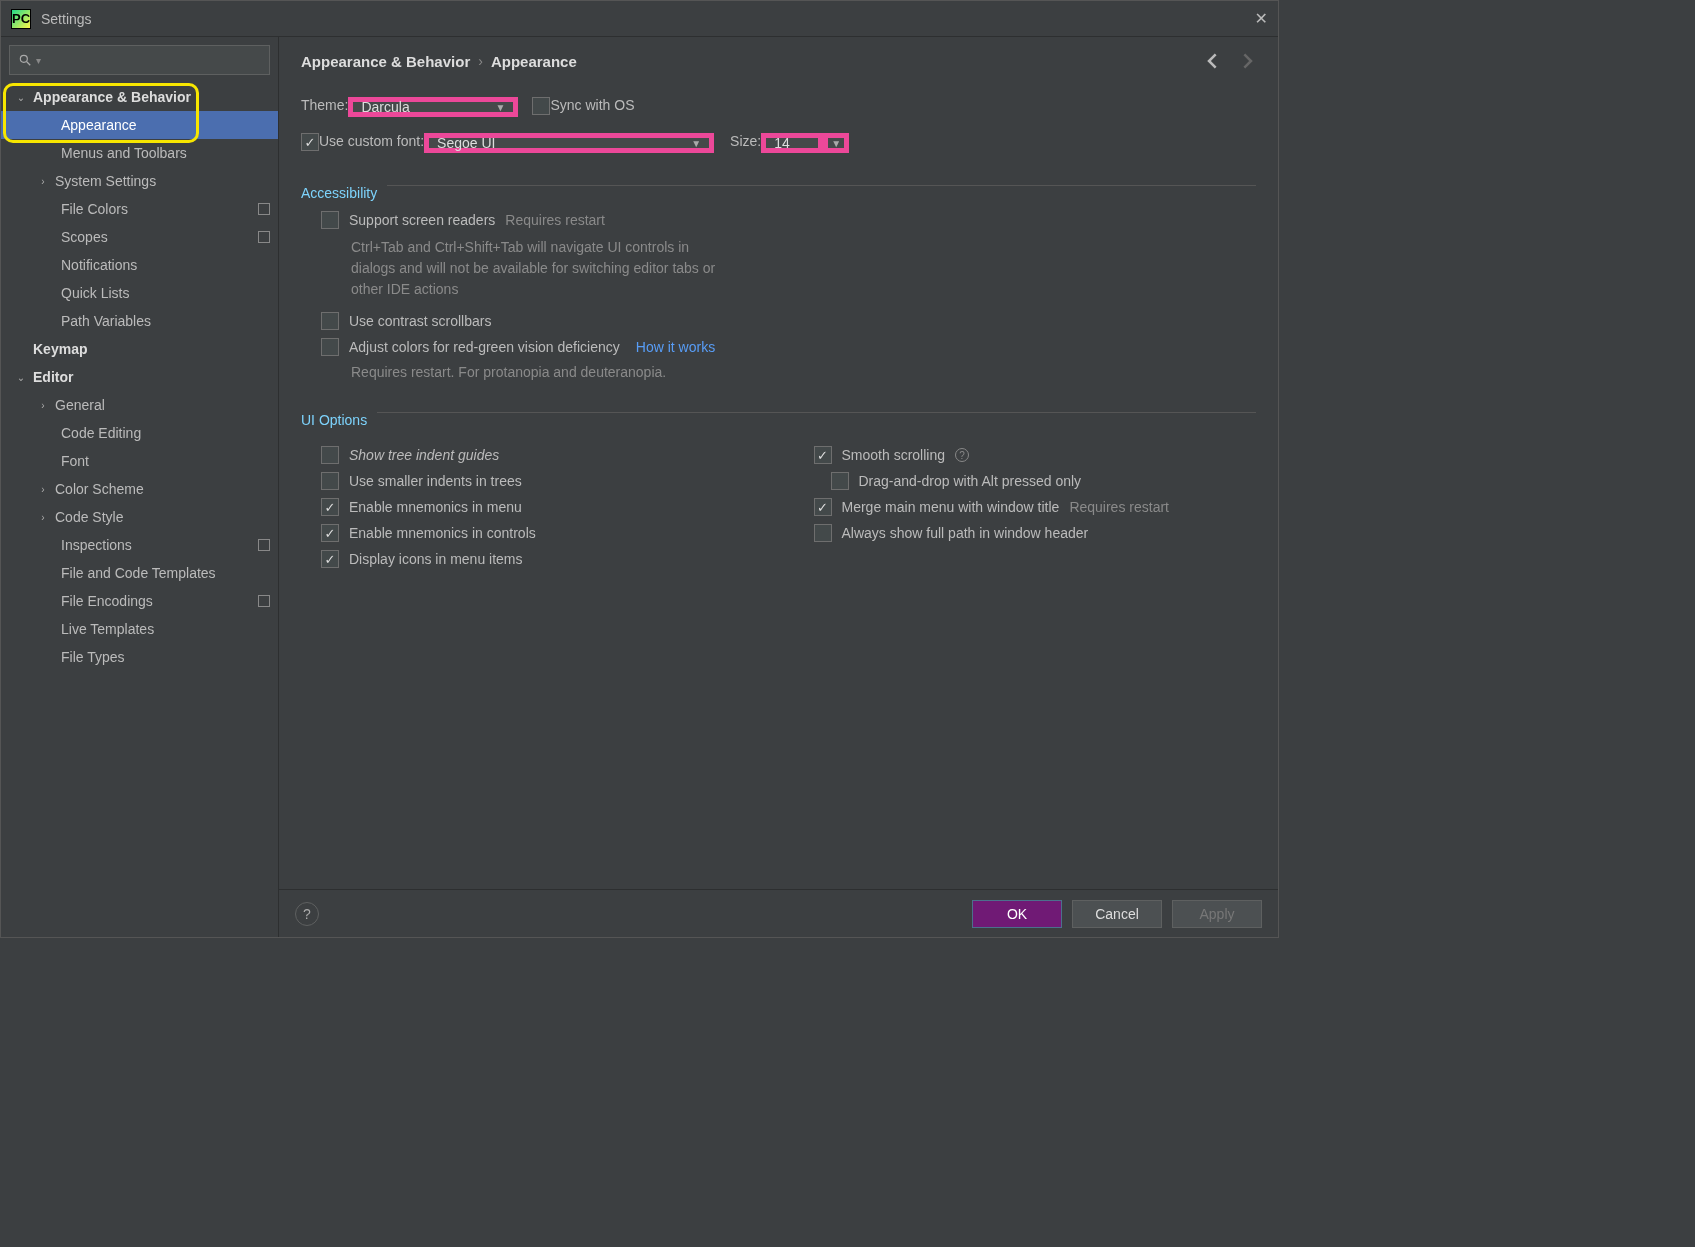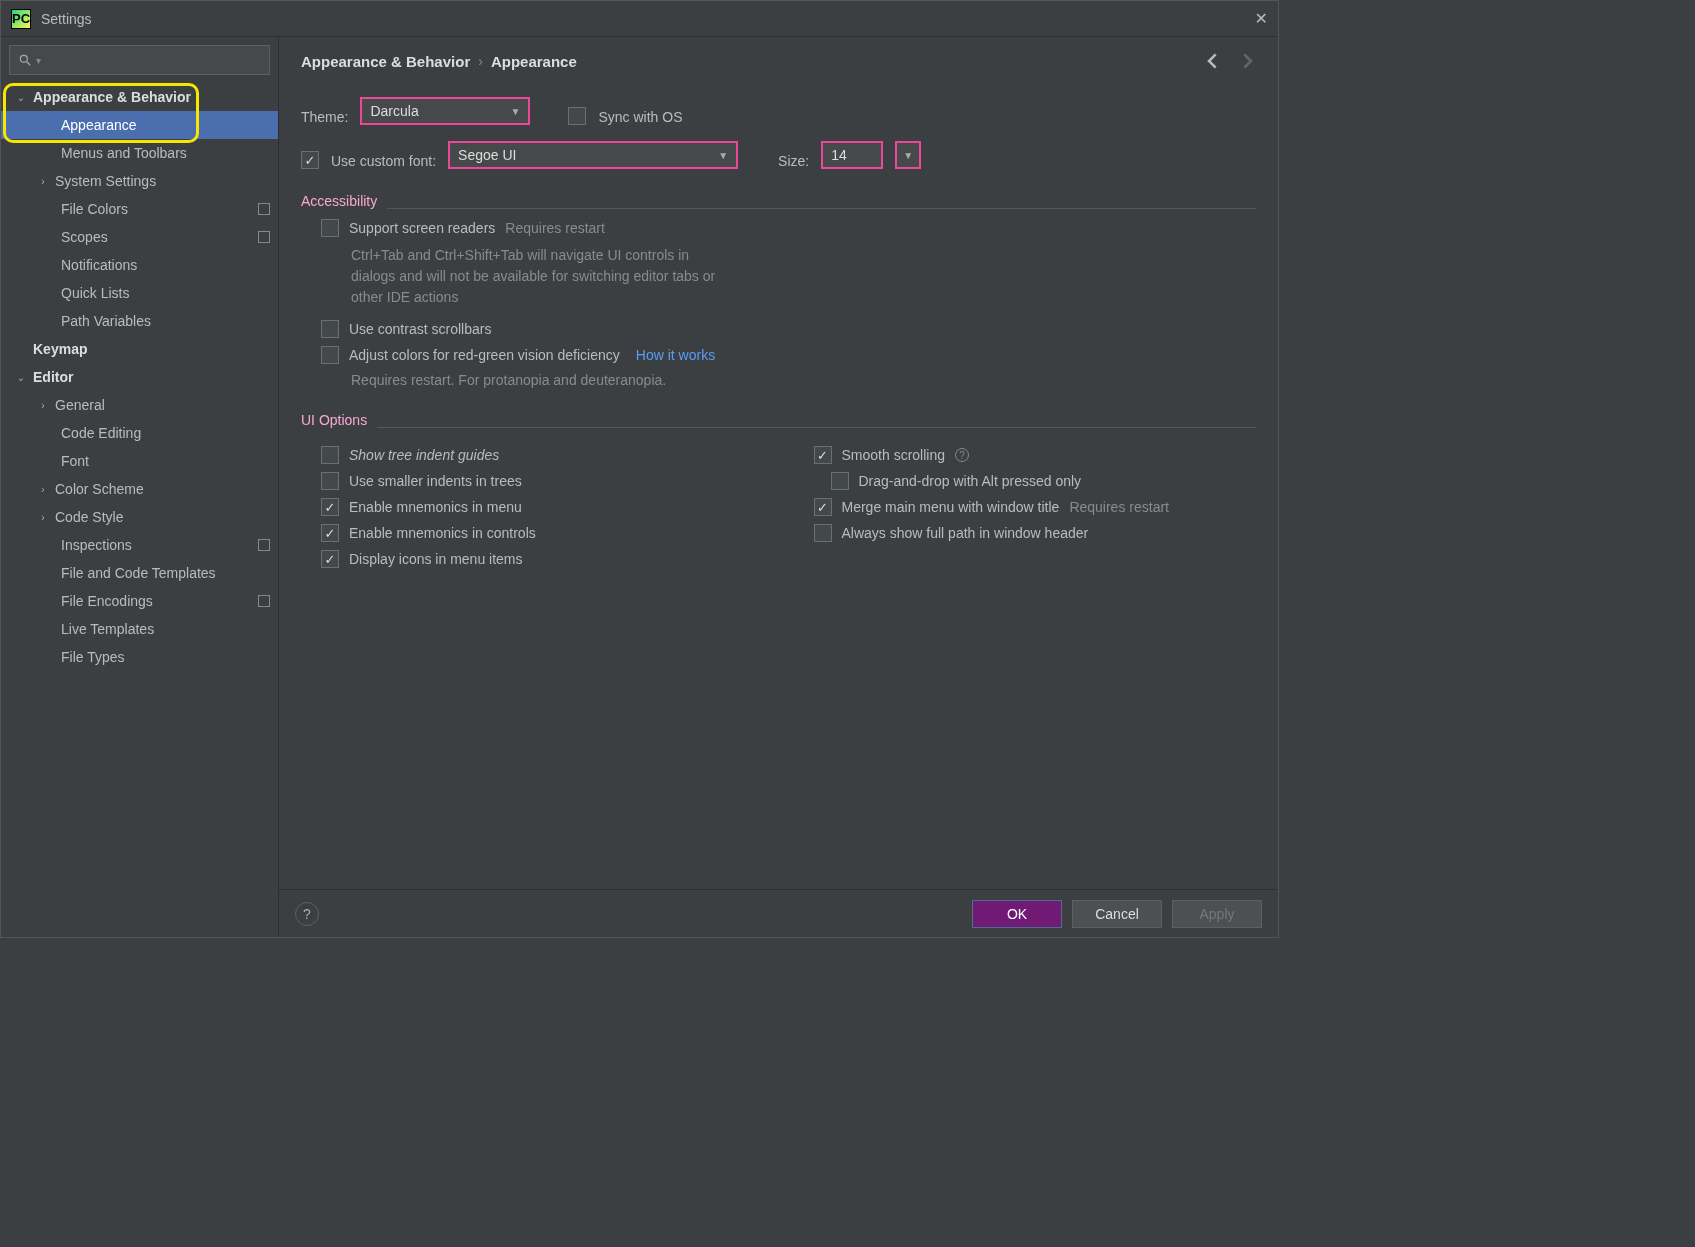--- a/index.html
+++ b/index.html
@@ -22,28 +22,28 @@
   .tree-item .label { margin-left: 4px; }
   .tree-item .badge { margin-left: auto; margin-right: 8px; width: 12px; height: 12px; border: 1px solid #888; }
   .highlight-box { position: absolute; border: 3px solid #f7e600; border-radius: 10px; pointer-events: none; }
   .main { flex: 1; display: flex; flex-direction: column; min-width: 0; }
   .crumbs { display: flex; align-items: center; padding: 14px 22px 8px 22px; }
   .crumbs .c { color: #ddd; font-weight: bold; font-size: 15px; }
   .crumbs .sep { margin: 0 8px; color: #888; }
   .crumbs .nav { margin-left: auto; display: flex; gap: 12px; }
   .crumbs .nav svg { width: 20px; height: 20px; }
   .content { flex: 1; overflow-y: auto; padding: 10px 22px 20px 22px; position: relative; }
-  .row { display: flex; align-items: flex-end; margin: 8px 0; gap: 12px; }
+  .row { display: flex; align-items: flex-start; margin: 8px 0; }
   .lbl { color: #bbbbbb; }
-  .select { background: #45494a; border: 2px solid #ec4899; height: 28px; display: flex; align-items: center; justify-content: space-between; padding: 0 8px; color: #ddd; }
+  .select { background: #45494a; border: 5px solid #ec4899; height: 20px; display: flex; align-items: center; justify-content: space-between; padding: 0 8px; color: #ddd; }
   .select .tri { font-size: 10px; color: #aaa; }
   .checkbox { width: 18px; height: 18px; border: 1px solid #6e6e6e; background: #43494a; display: inline-flex; align-items: center; justify-content: center; flex-shrink: 0; }
   .checkbox.checked::after { content: "✓"; color: #ddd; font-size: 13px; line-height: 1; }
   .link { color: #589df6; cursor: pointer; }
-  .section-title { color: #f9a8d4; margin-top: 24px; margin-bottom: 10px; display: flex; align-items: flex-end; gap: 10px; }
+  .section-title { color: #7dd3fc; margin-top: 32px; margin-bottom: 10px; display: flex; align-items: flex-start; gap: 10px; }
   .section-title::after { content: ""; flex: 1; height: 1px; background: #555; }
   .hint { color: #8a8a8a; }
   .option { display: flex; align-items: center; gap: 10px; margin: 8px 0 8px 20px; }
   .two-col { display: grid; grid-template-columns: 1fr 1fr; column-gap: 30px; }
   .footer { height: 48px; border-top: 1px solid #2d2f30; display: flex; align-items: center; padding: 0 16px; gap: 10px; }
   .footer .help { width: 24px; height: 24px; border: 1px solid #5e6060; border-radius: 50%; display: flex; align-items: center; justify-content: center; color: #aaa; cursor: pointer; }
   .footer .spacer { flex: 1; }
   .btn { min-width: 90px; height: 28px; display: inline-flex; align-items: center; justify-content: center; border: 1px solid #5e6060; background: #4c5052; color: #ddd; cursor: pointer; }
   .btn.primary { background: #701a75; border-color: #4c708c; color: #fff; }
   .btn.disabled { color: #777; }

